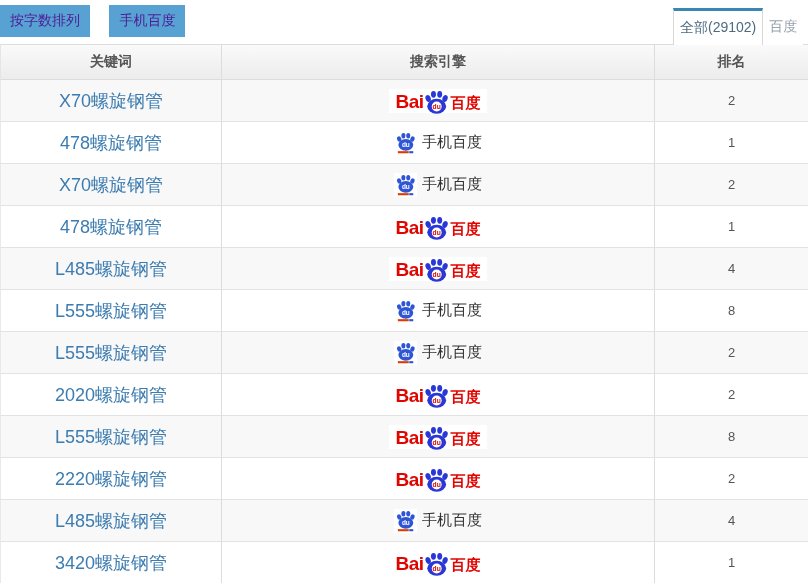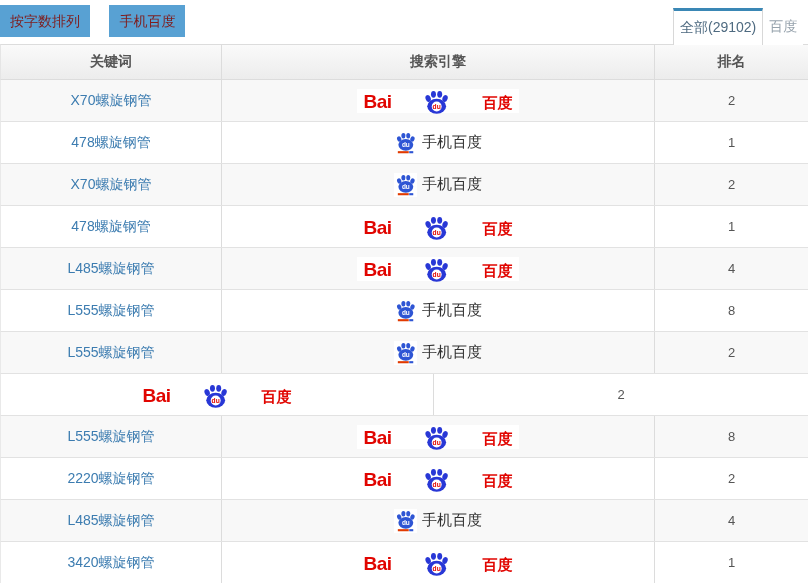--- a/index.html
+++ b/index.html
@@ -4,22 +4,22 @@
 <style>
   * { margin:0; padding:0; box-sizing:border-box; }
   html,body { background:#fff; }
   body { font-family:"Liberation Sans", sans-serif; }
   .page { position:relative; width:808px; height:583px; overflow:hidden; background:#fff; }
 
   
   .toolbar { position:absolute; top:5px; left:0; }
   .btn {
     display:inline-block; height:32px; line-height:32px; padding:0 10px;
-    background:#58a1d3; color:#7f1d1d; font-size:14px; border:none;
-    vertical-align:top; cursor:pointer; font-family:Liberation Sans, sans-serif;
+    background:#58a1d3; color:#4c1d95; font-size:14px; border:none;
+    vertical-align:top; cursor:pointer; font-family:Liberation Serif, serif;
   }
   .btn + .btn { margin-left:15px; }
 
   
   .tabs { position:absolute; top:8px; left:673px; display:flex; z-index:5; }
   .tab {
     height:37px; background:#fff; display:flex; align-items:center;
     padding:0 6px; font-size:14px; color:#97a3ad; cursor:pointer; white-space:nowrap;
   }
   .tab.active {
@@ -34,24 +34,24 @@
     border-top:1px solid #dcdcdc; border-bottom:1px solid #dcdcdc; border-left:1px solid #e5e5e5;
     font-weight:bold; color:#555; font-size:14px;
   }
   .col1 { width:221px; } .col2 { width:433px; } .col3 { flex:1; }
   .th, .td { display:flex; align-items:center; justify-content:center; }
   .th.col1, .th.col2, .td.col1, .td.col2 { border-right:1px solid #dcdcdc; }
 
   .tr { display:flex; height:42px; background:#fff; border-bottom:1px solid #e2e2e2; border-left:1px solid #e9e9e9; }
   .tr.alt { background:#f8f8f8; }
 
-  .keyword { color:#3c7cb0; font-size:14px; text-decoration:none; cursor:pointer; }
-
-  
-  .engine-pc { display:inline-flex; align-items:flex-end; background:#fff; padding:1px 6px;gap:32px; }
+  .keyword { color:#3c7cb0; font-size:18px; text-decoration:none; cursor:pointer; }
+
+  
+  .engine-pc { display:inline-flex; align-items:flex-end; background:#fff; padding:1px 6px; }
   .bai { color:#e10500; font-weight:bold; font-size:19px; line-height:20px; letter-spacing:-0.5px; }
   .cn  { color:#e10500; font-weight:bold; font-size:15px; line-height:18px; margin-left:1px; }
   .pcpaw { margin:0 0 -2px -1px; }
 
   
   .engine-mobile { display:inline-flex; align-items:center; }
   .micon { background:#fff; padding:1px; display:inline-flex; margin-right:5px; }
   .mlabel { font-size:15px; color:#333; }
 
   .rank { font-size:13px; color:#555; }
@@ -248,20 +248,23 @@
           </svg>
         </span>
         <span class="mlabel">手机百度</span>
       </span>
     </div>
     <div class="td col3">
       <span class="rank">2</span>
     </div>
   </div>
         <div class="tr">
+    <div class="td col1">
+      <a class="keyword">2020螺旋钢管</a>
+    </div>
     <div class="td col2">
       <span class="engine-pc">
         <span class="bai">Bai</span>
         <svg class="pcpaw" width="27" height="24" viewBox="0 0 30 27">
           <ellipse cx="5.6" cy="9.5" rx="2.9" ry="3.9" fill="#2837d6" transform="rotate(-20 5.6 9.5)"></ellipse>
           <ellipse cx="11.6" cy="4.9" rx="2.8" ry="3.9" fill="#2837d6"></ellipse>
           <ellipse cx="18.6" cy="4.9" rx="2.8" ry="3.9" fill="#2837d6"></ellipse>
           <ellipse cx="24.6" cy="9.5" rx="2.9" ry="3.9" fill="#2837d6" transform="rotate(20 24.6 9.5)"></ellipse>
           <ellipse cx="15.2" cy="18.2" rx="10.6" ry="8.4" fill="#2837d6"></ellipse>
           <circle cx="15.2" cy="18.6" r="5.6" fill="#ffffff"></circle>

